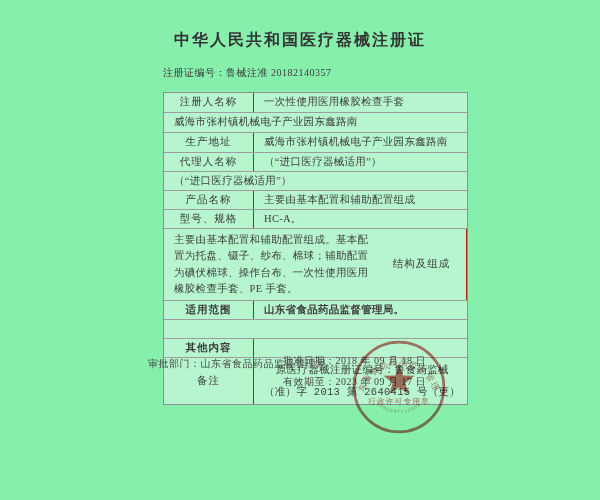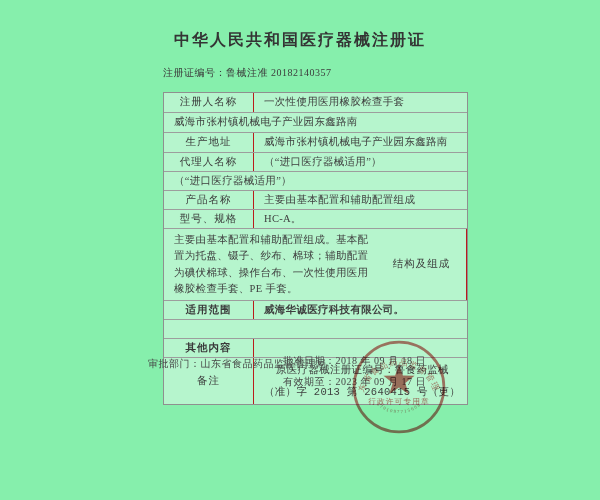--- a/index.html
+++ b/index.html
@@ -90,21 +90,21 @@
     <div class="row h19">
       <div class="cell label">型号、规格</div>
       <div class="cell value">HC-A。</div>
     </div>
     <div class="row row-structure">
       <div class="cell value">主要由基本配置和辅助配置组成。基本配置为托盘、镊子、纱布、棉球；辅助配置为碘伏棉球、操作台布、一次性使用医用橡胶检查手套、PE 手套。</div>
       <div class="cell label">结构及组成</div>
     </div>
     <div class="row h18">
       <div class="cell label">适用范围</div>
-      <div class="cell value">威海华诚医疗科技有限公司。</div>
+      <div class="cell value">山东省食品药品监督管理局。</div>
     </div>
     <div class="row h18">
     </div>
     <div class="row h18">
       <div class="cell label">其他内容</div>
       <div class="cell value"></div>
     </div>
     <div class="row row-remark">
       <div class="cell label">备注</div>
       <div class="cell value">

